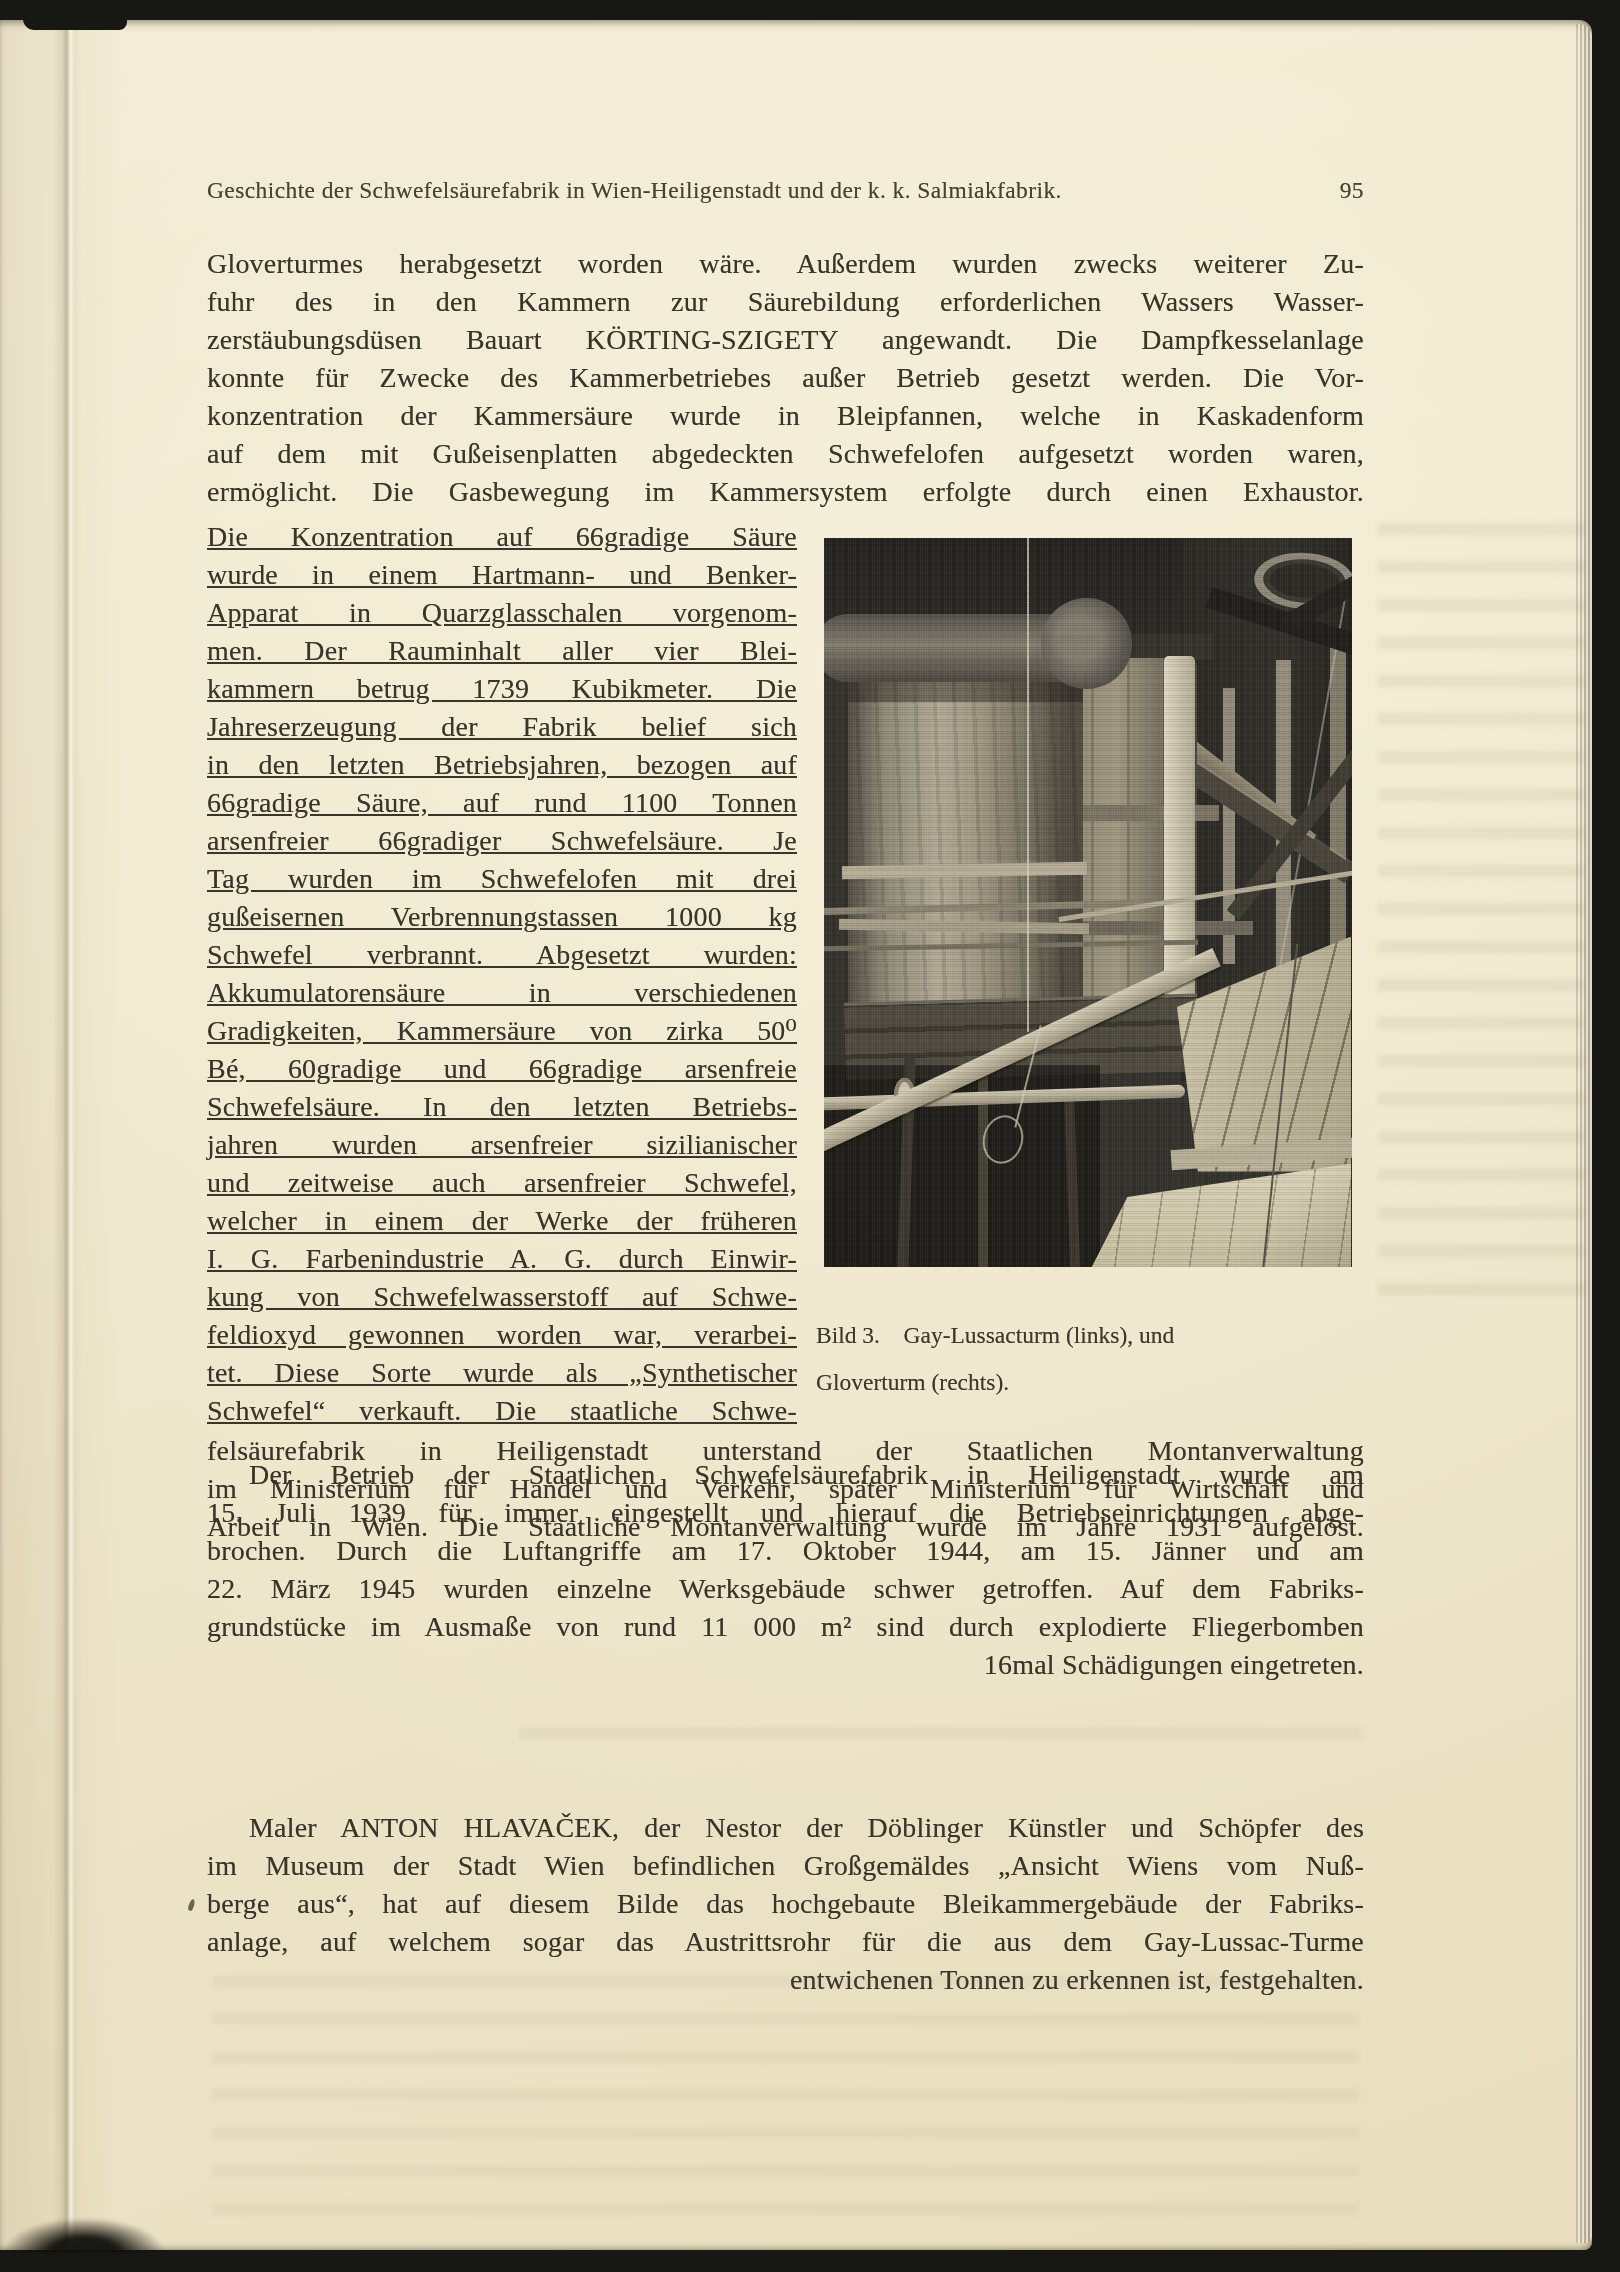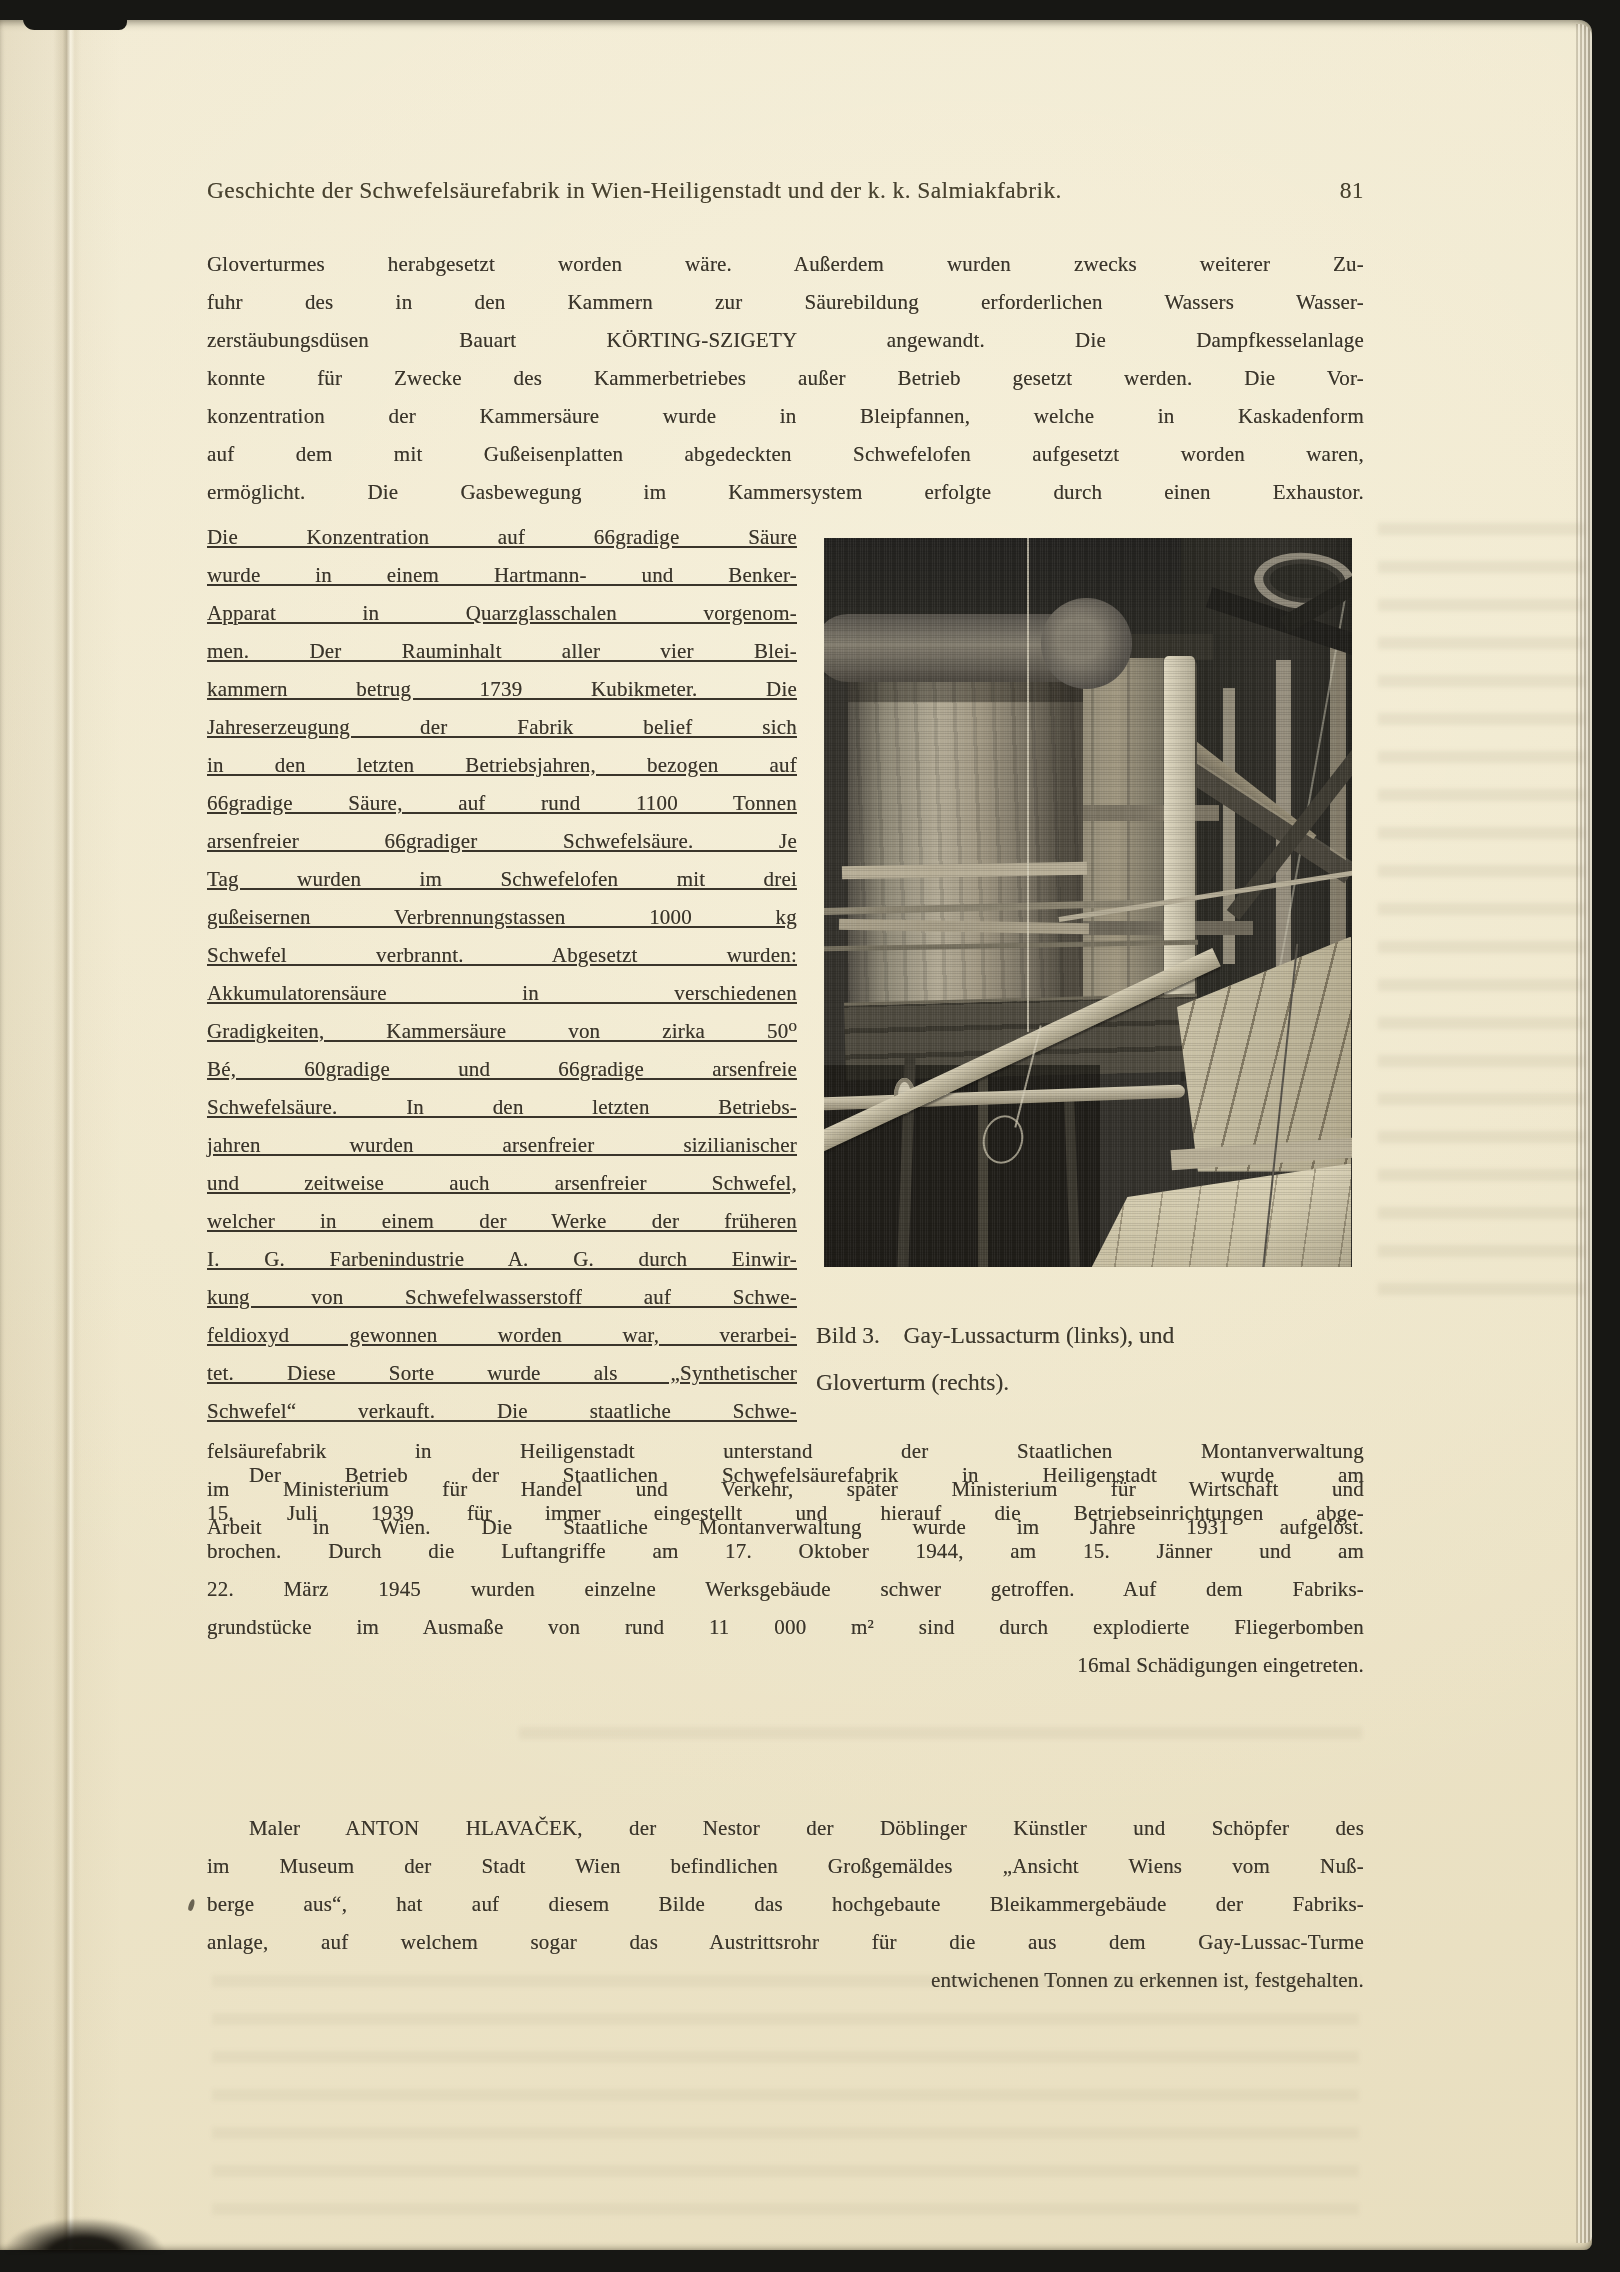--- a/index.html
+++ b/index.html
@@ -21,21 +21,21 @@
           linear-gradient(90deg, rgba(255,255,255,0), rgba(185,178,160,.8));}
   .crease{position:absolute;left:53px;top:0;width:27.6px;height:100%;
         background:linear-gradient(90deg, rgba(0,0,0,0) 0%, rgba(130,112,70,.16) 34%,
           rgba(92,78,48,.30) 48%, rgba(255,252,240,.55) 63%, rgba(200,190,160,.18) 78%, rgba(0,0,0,0) 100%);}
   .gutter-shadow{position:absolute;left:6.5px;top:2198px;width:203px;height:34px;
         background:radial-gradient(55% 140% at 38% 100%, rgba(16,14,10,.95) 30%, rgba(16,14,10,0) 72%);
         filter:blur(1.6px);}
   .top-notch{position:absolute;left:23px;top:0;width:104px;height:30px;background:#171714;
         border-radius:0 0 8px 11.3px;}
   
-  .tb{position:absolute;color:#3a352b;font-size:21px;line-height:38px;letter-spacing:0.2px;
+  .tb{position:absolute;color:#3a352b;font-size:28px;line-height:38px;letter-spacing:0.2px;
       text-shadow:0 0 0.5px rgba(58,52,42,.55);}
   .just{text-align:justify;text-align-last:justify;white-space:pre-line;}
   .indent{text-indent:42px;}
   .lastline{text-align:right;white-space:normal;}
   .header{position:absolute;left:207px;top:157px;width:1157px;display:flex;
       justify-content:space-between;align-items:flex-start;color:#48422f;
       font-size:23.5px;letter-spacing:0.4px;text-shadow:0 0 0.5px rgba(70,62,45,.5);}
   .p1{left:207px;top:225px;width:1157px;}
   .p2l{left:207px;top:498px;width:590px;text-decoration:underline;}
   .p2f{left:207px;top:1412px;width:1157px;}
@@ -130,21 +130,21 @@
 </head>
 <body>
 
 <div class="canvas">
   <div class="page">
     <div class="crease"></div>
     <div class="page-edge"></div>
 
     <div class="header">
       <span>Geschichte der Schwefelsäurefabrik in Wien-Heiligenstadt und der k. k. Salmiakfabrik.</span>
-      <span>81</span>
+      <span>95</span>
     </div>
 
     <div class="tb just p1">Gloverturmes herabgesetzt worden wäre. Außerdem wurden zwecks weiterer Zu-
 fuhr des in den Kammern zur Säurebildung erforderlichen Wassers Wasser-
 zerstäubungsdüsen Bauart KÖRTING-SZIGETY angewandt. Die Dampfkesselanlage
 konnte für Zwecke des Kammerbetriebes außer Betrieb gesetzt werden. Die Vor-
 konzentration der Kammersäure wurde in Bleipfannen, welche in Kaskadenform
 auf dem mit Gußeisenplatten abgedeckten Schwefelofen aufgesetzt worden waren,
 ermöglicht. Die Gasbewegung im Kammersystem erfolgte durch einen Exhaustor.</div>
 

